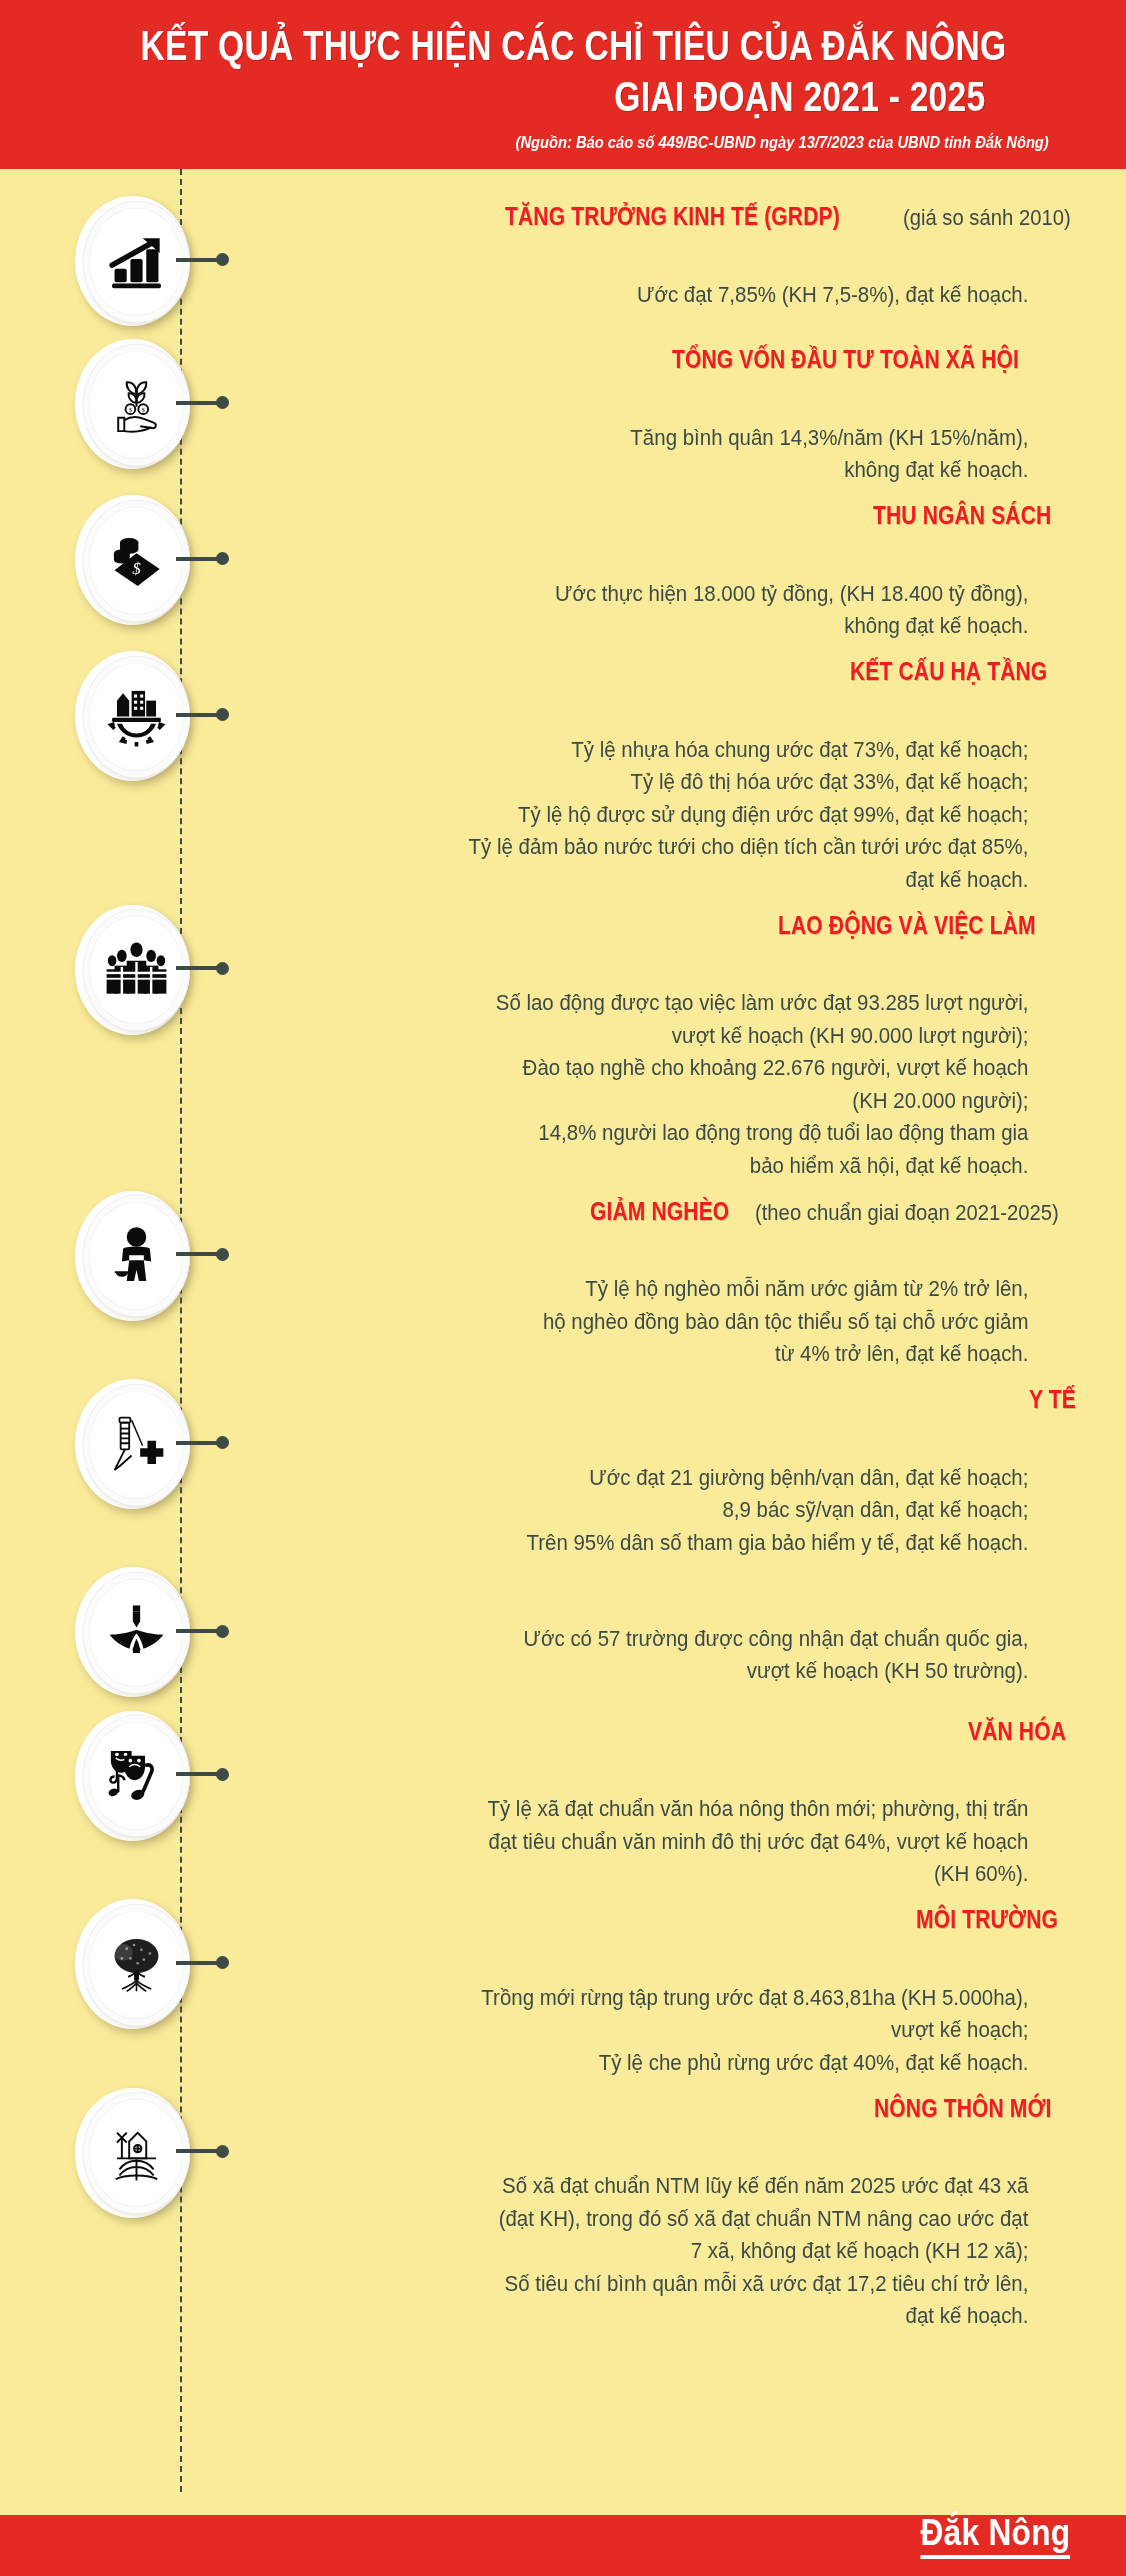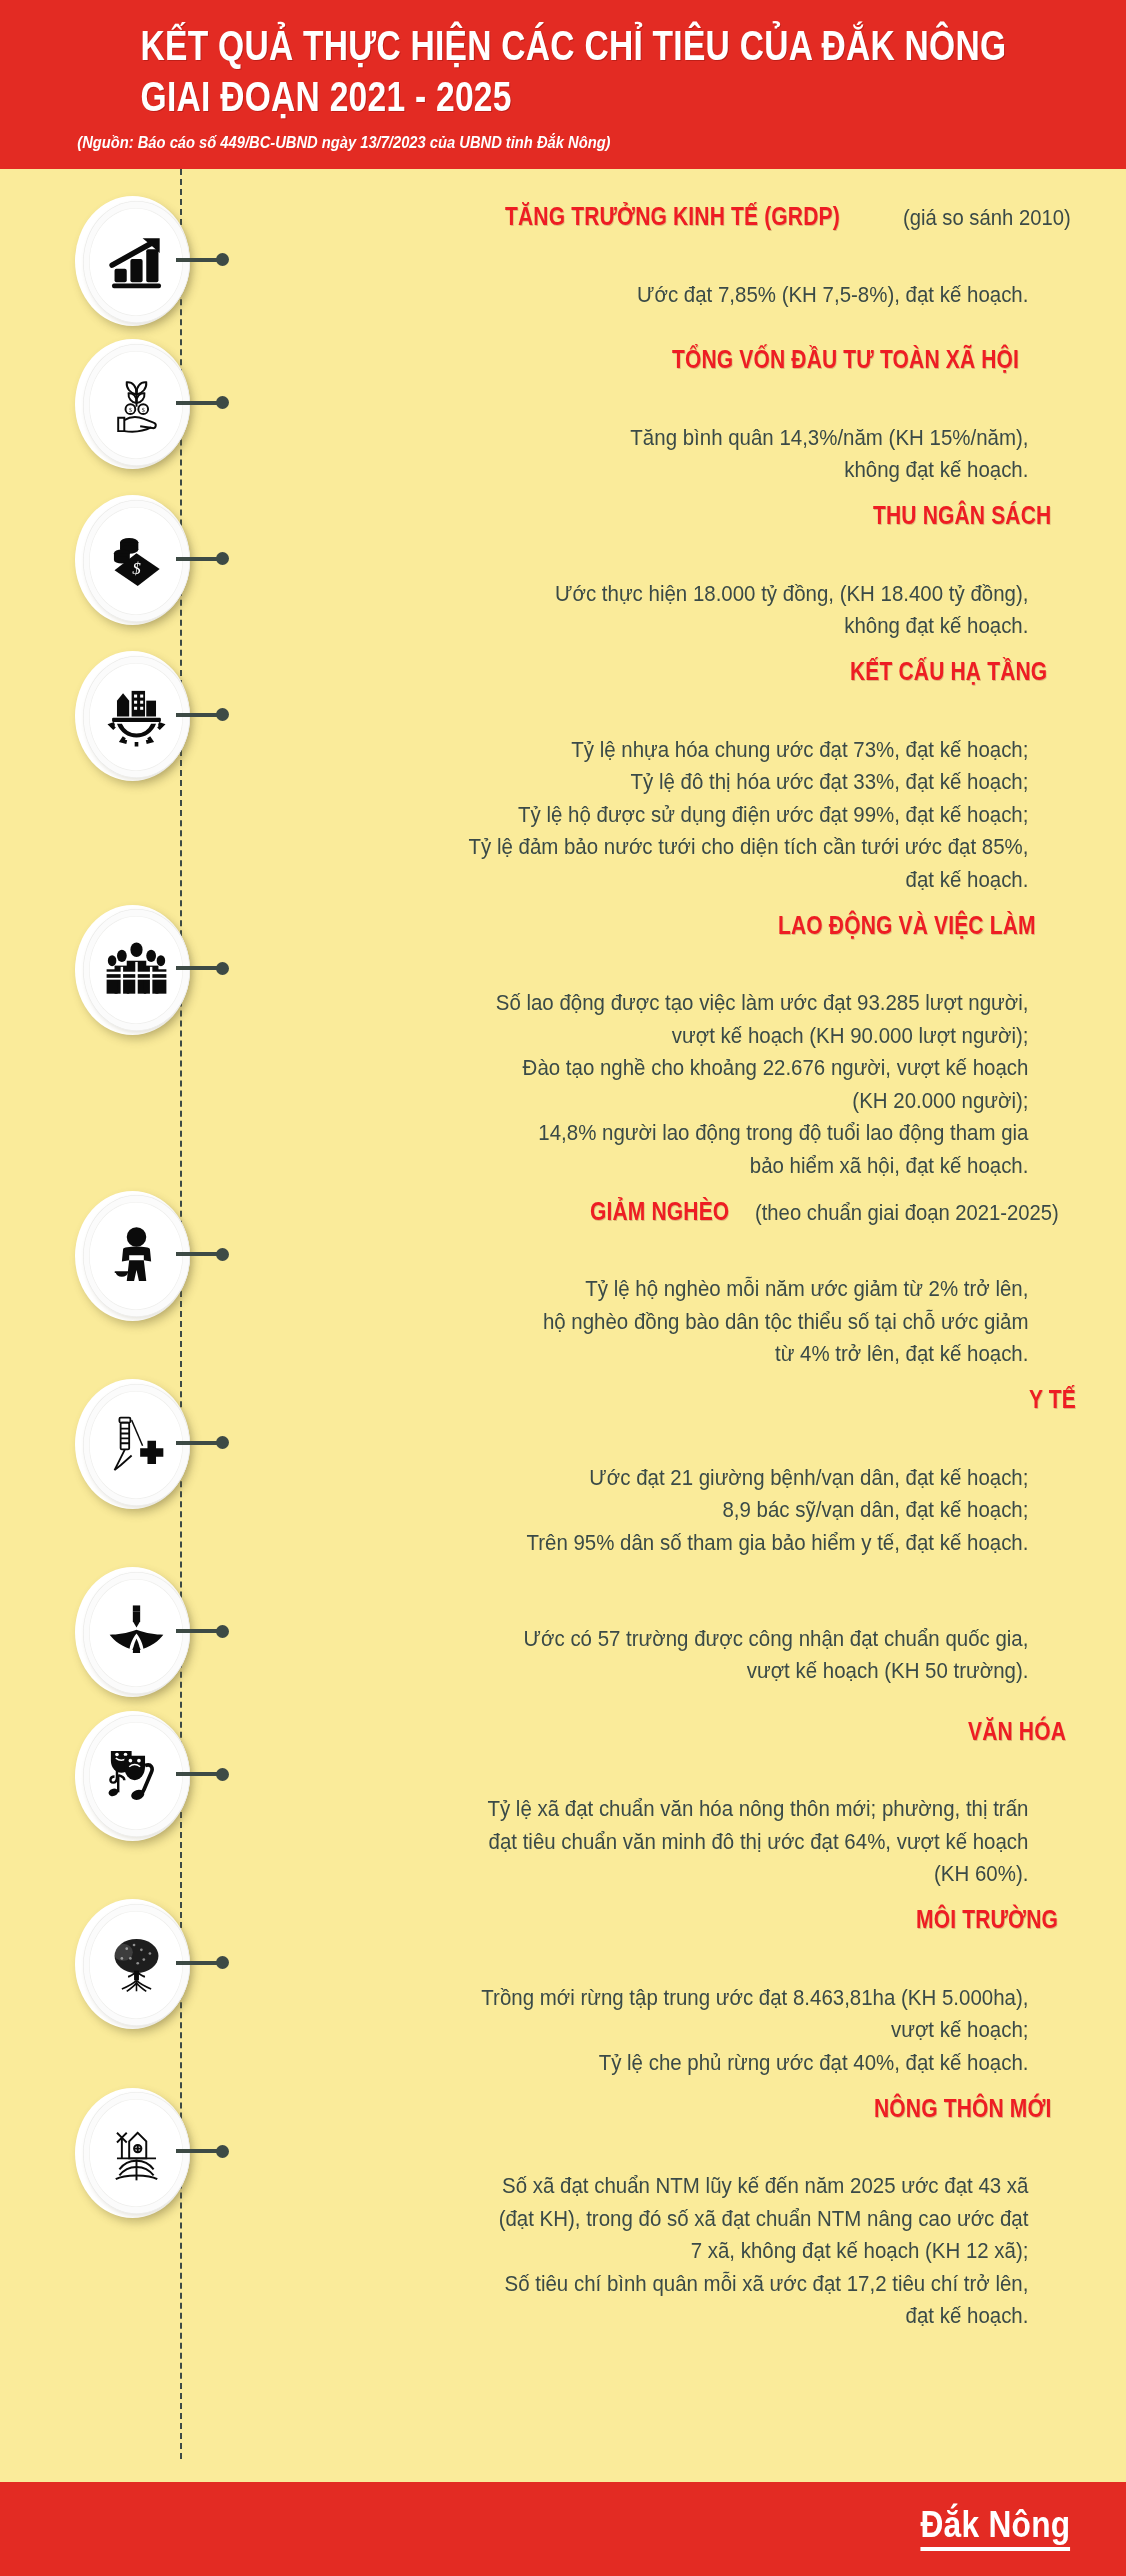--- a/index.html
+++ b/index.html
@@ -16,21 +16,21 @@
     min-height: 2576px;
     background: #faeb9a;
     display: flex;
     flex-direction: column;
   }
 
   
   .header {
     background: #e32b23;
     padding: 23.5px 35px 17.6px 35px;
-    text-align: left;
+    text-align: right;
     flex: 0 0 auto;
   }
   .header-title {
     color: #ffffff;
     font-weight: 700;
     font-size: 42px;
     line-height: 1.06;
     letter-spacing: 0.3px;
     transform: scaleX(0.80);
     transform-origin: center center;
@@ -202,24 +202,24 @@
   .item-lines .ln {
     display: block;
     transform: scaleX(0.93);
     transform-origin: left center;
     white-space: nowrap;
   }
 
   
   .footer {
     background: #e32b23;
-    height: 94px;
+    height: 61px;
     flex: 0 0 auto;
     display: flex;
-    align-items: center;
+    align-items: flex-start;
     justify-content: flex-end;
     padding-right: 56px;
   }
   .footer-logo {
     color: #ffffff;
     font-weight: 700;
     font-size: 36px;
     letter-spacing: 0.3px;
     border-bottom: 4.1px solid #ffffff;
     padding-bottom: 3.5px;

